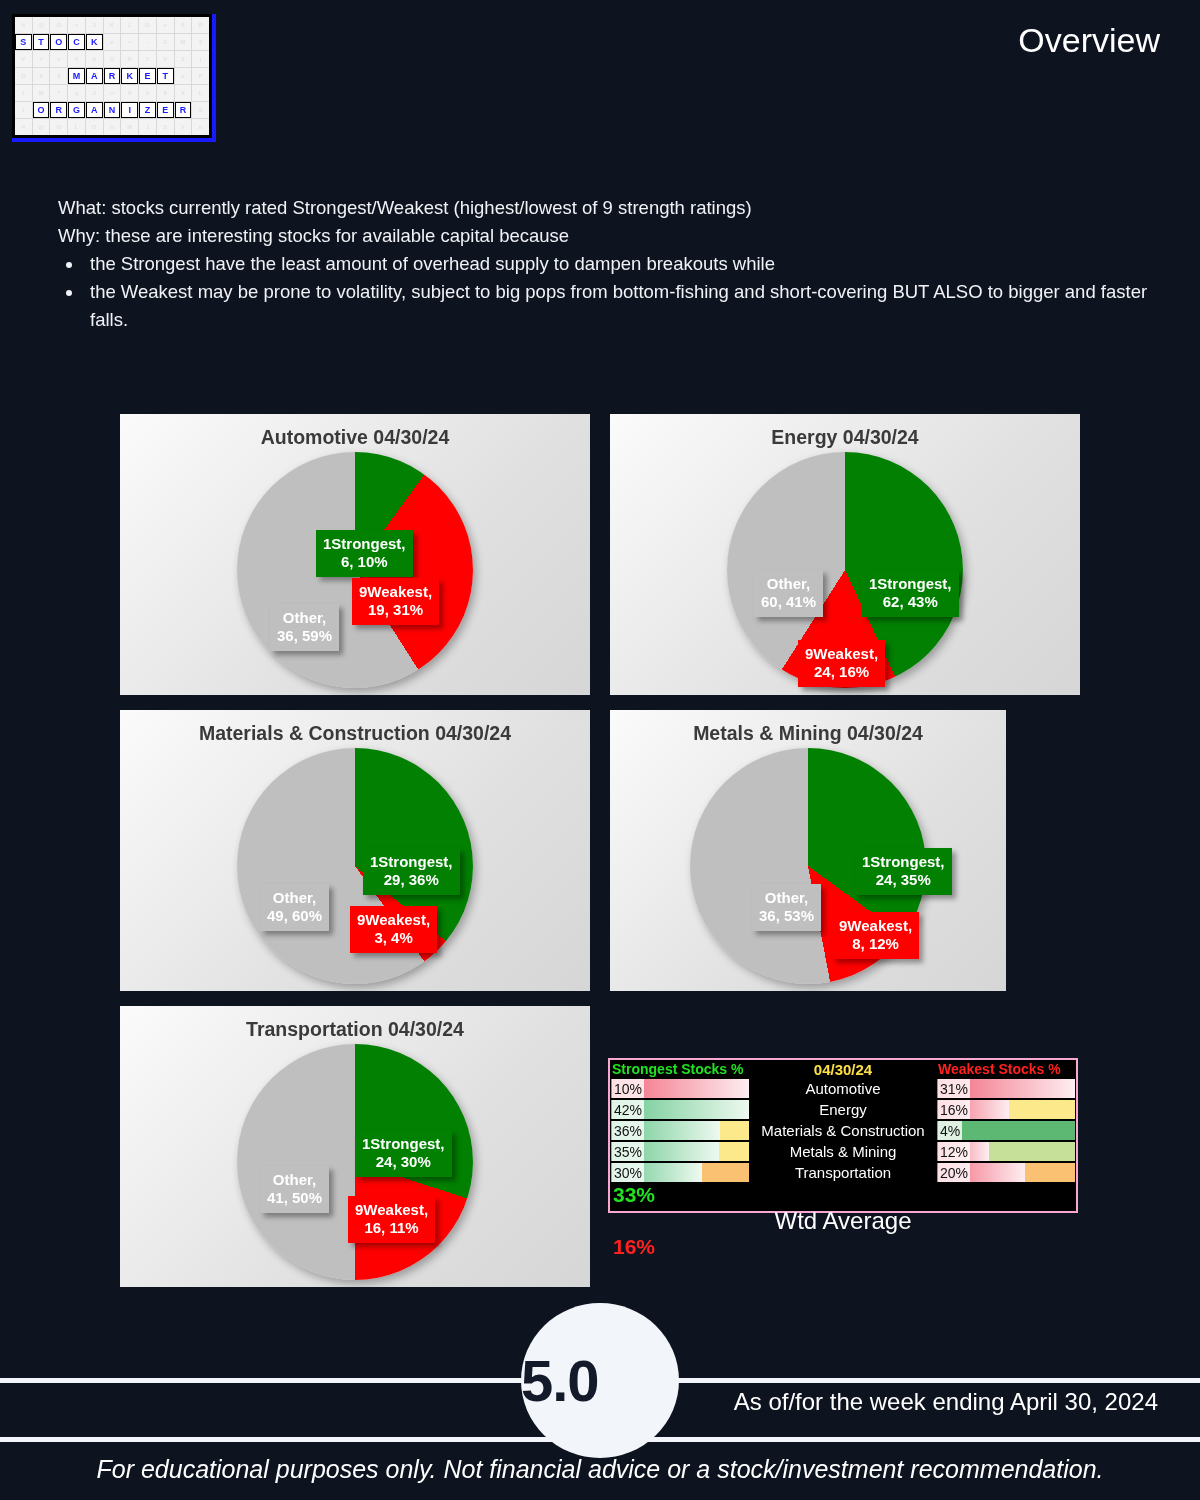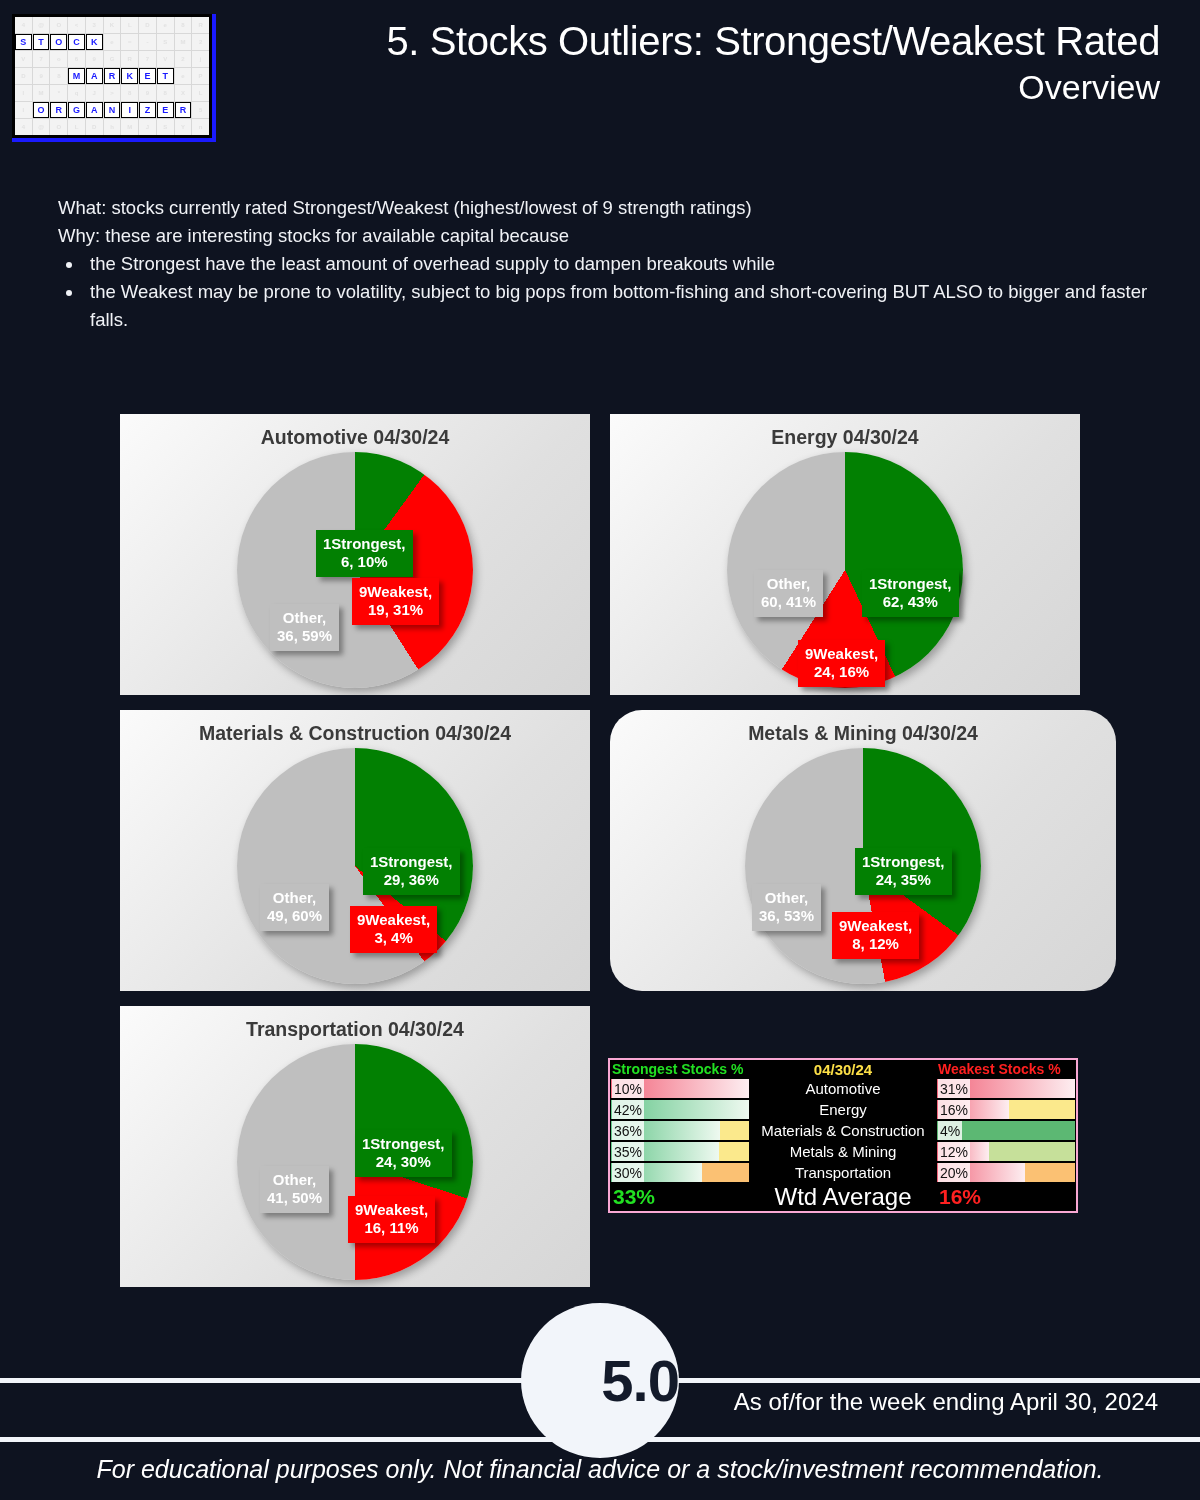--- a/index.html
+++ b/index.html
@@ -157,21 +157,21 @@
     border: 2px solid #f9a8d4;
     display: flex;
     flex-direction: column;
   }
   .srow {
     display: flex;
     align-items: stretch;
     height: 21px;
   }
   .srow.head { height: 22px; }
-  .srow.foot { height: 28px; }
+  .srow.foot { height: 28px; flex-direction: column; }
   .scol-l { width: 140px; position: relative; }
   .scol-m { flex: 1; display: flex; align-items: center; justify-content: center; }
   .scol-r { width: 140px; position: relative; }
 
   .hcell {
     display: flex;
     align-items: center;
     font-size: 14px;
     font-weight: bold;
     height: 100%;
@@ -223,21 +223,21 @@
   .badge {
     position: absolute;
     left: 521px;
     top: 1303px;
     width: 158px;
     height: 155px;
     background: #f2f5fa;
     border-radius: 50%;
     display: flex;
     align-items: center;
-    justify-content: flex-end;
+    justify-content: flex-start;
     z-index: 5;
   }
   .badge span {
     color: #131a2a;
     font-size: 58px;
     font-weight: bold;
     letter-spacing: -1px;
   }
 
   .asof {
@@ -340,21 +340,20 @@
           <div class="cell">h</div>
           <div class="cell">M</div>
           <div class="cell">J</div>
           <div class="cell">S</div>
           <div class="cell">Y</div>
           <div class="cell">n</div>
         </div>
     </div>
   </div>
   <div class="title-block">
-    <div class="title-main">5. Stocks Outliers: Strongest/Weakest Rated</div>
     <div class="title-sub">Overview</div>
   </div>
 </div>
 
 <div class="body-text">
   <p>What: stocks currently rated Strongest/Weakest (highest/lowest of 9 strength ratings)</p>
   <p>Why: these are interesting stocks for available capital because</p>
   <ul>
     <li>the Strongest have the least amount of overhead supply to dampen breakouts while</li>
     <li>the Weakest may be prone to volatility, subject to big pops from bottom-fishing and short-covering BUT ALSO to bigger and faster falls.</li>
@@ -410,21 +409,21 @@
       </div>
       <div class="lbl red" style="left: 230px; top: 196px;">
         <div>9Weakest,</div>
         <div>3, 4%</div>
       </div>
       <div class="lbl gray" style="left: 140px; top: 174px;">
         <div>Other,</div>
         <div>49, 60%</div>
       </div>
     </div>
-    <div class="panel" style="left: 610px; top: 710px; width: 506px; height: 281px; border-radius: 32px;">
+    <div class="panel" style="left: 610px; top: 710px; width: 396px; height: 281px;">
       <div class="panel-title">Metals &amp; Mining 04/30/24</div>
       <div class="pie-holder" style="width: 236px; height: 236px; top: 38px;">
         <div class="pie" style="background: conic-gradient(rgb(2, 128, 2) 0deg, rgb(2, 128, 2) 126deg, rgb(255, 0, 0) 126deg, rgb(255, 0, 0) 169.2deg, rgb(191, 191, 191) 169.2deg, rgb(191, 191, 191) 360deg);"></div>
       </div>
       <div class="lbl green" style="left: 245px; top: 138px;">
         <div>1Strongest,</div>
         <div>24, 35%</div>
       </div>
       <div class="lbl red" style="left: 222px; top: 202px;">
         <div>9Weakest,</div>

